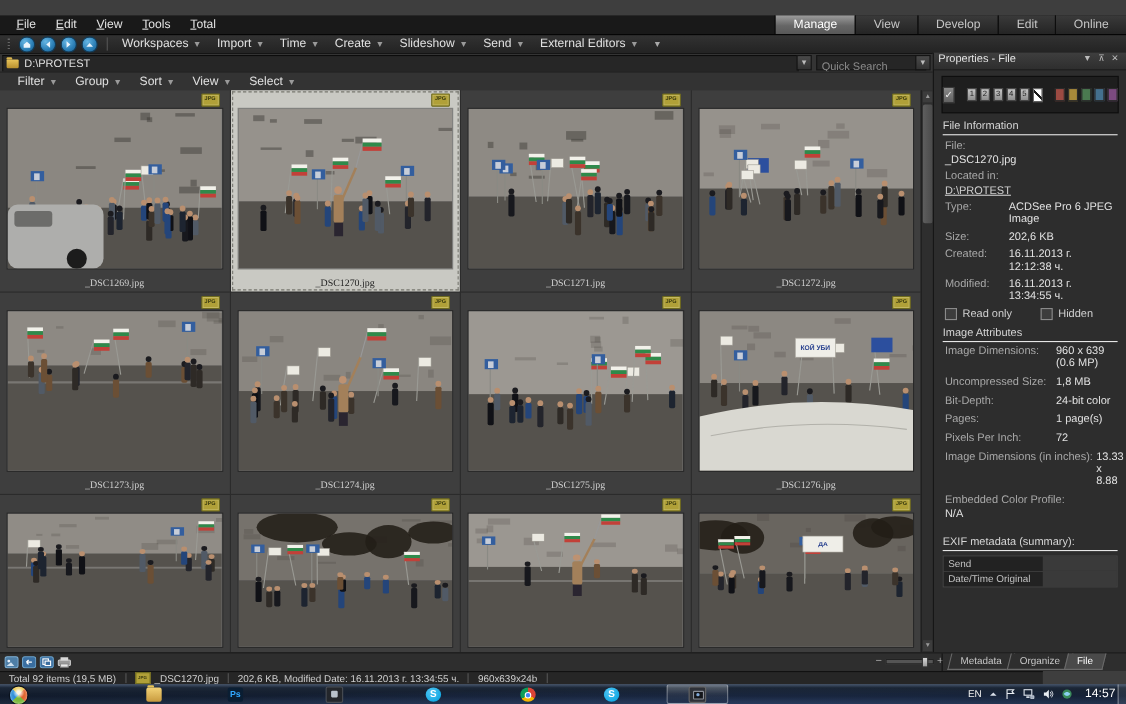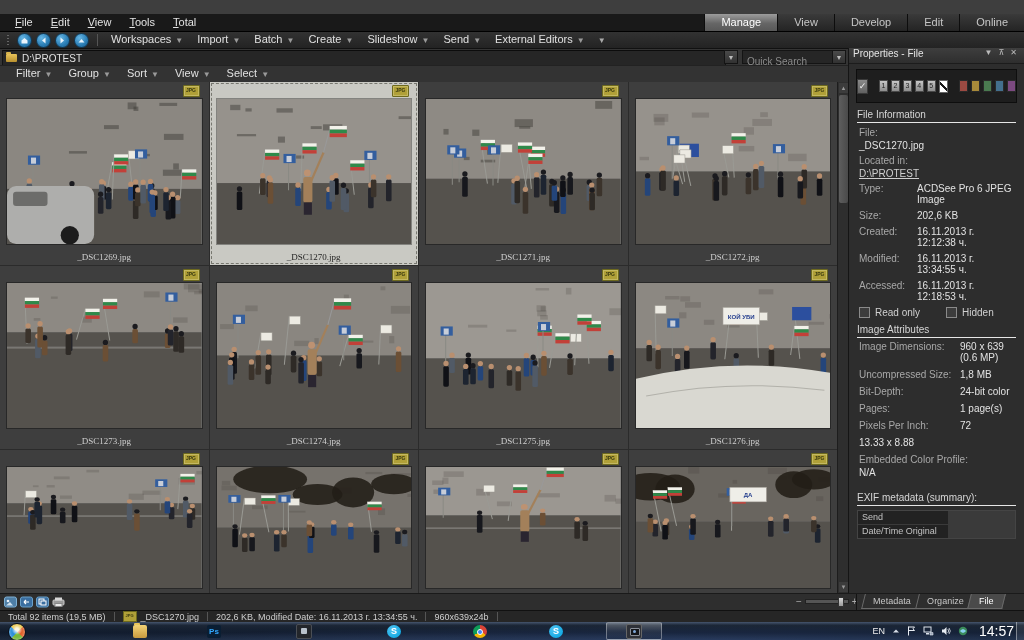--- a/index.html
+++ b/index.html
@@ -136,21 +136,21 @@
   .bic{width:13px;height:12px;border-radius:2px;}
   .zoomctl{position:absolute;left:796px;top:2px;display:flex;align-items:center;gap:3px;color:#aaa;font-size:10px;}
   .ztrack{width:42px;height:3px;background:#555;border:1px solid #222;position:relative;}
   .zthumb{position:absolute;right:4px;top:-3px;width:4px;height:8px;background:linear-gradient(180deg,#d8d8d8,#9a9a9a);border:1px solid #333;}
   .ptabs{position:absolute;left:856px;top:0px;height:16px;display:flex;align-items:flex-start;
     border-left:1px solid #141414;padding-left:6px;}
   .ptab{height:14px;line-height:14px;font-size:9px;color:#c6c6c6;padding:0 9px;background:#2e2e2e;
     border:1px solid #6a6a6a;border-top:none;transform:skewX(-14deg);margin-right:-4px;}
   .ptab span{display:inline-block;transform:skewX(14deg);}
   .ptab.active{background:#4a4a4a;color:#fff;z-index:2;}
-  .statusbar{position:absolute;left:0;top:610px;width:1024px;height:12px;background:#262626;
+  .statusbar{position:absolute;left:0;top:610px;width:948px;height:12px;background:#262626;
     border-top:1px solid #111;display:flex;align-items:center;font-size:9px;color:#cfcfcf;box-sizing:border-box;}
   .st-seg{padding:0 8px;white-space:nowrap;display:flex;align-items:center;gap:4px;}
   .st-div{width:1px;height:9px;background:#555;}
   .mini-jpg{width:12px;height:9px;background:#b0a038;border:1px solid #6e6a1e;font-size:4px;font-weight:bold;
     color:#3a3a10;text-align:center;line-height:8px;}
   
   .taskbar{position:absolute;left:0;top:622px;width:1024px;height:18px;
     background:linear-gradient(180deg,#46566e 0%,#1c2737 18%,#101a2a 60%,#1a2636 100%);overflow:hidden;}
   .taskbar .tblobs{position:absolute;inset:0;opacity:.5;
     background:radial-gradient(ellipse at 70% 120%,rgba(70,100,170,.8),transparent 60%),
@@ -172,21 +172,21 @@
     color:#fff;font-size:9px;font-weight:bold;text-align:center;line-height:13px;}
   .ic-chrome{border-radius:50%;background:conic-gradient(#db4437 0 33%,#f4b400 0 66%,#0f9d58 0 100%);}
   .ic-chrome:before{content:"";position:absolute;left:4px;top:4px;width:6px;height:6px;background:#4285f4;
     border:1px solid #fff;border-radius:50%;box-sizing:border-box;}
   .ic-acdsee{background:#2e3138;border:1px solid #666;}
   .ic-acdsee:before{content:"";position:absolute;left:3px;top:3px;width:8px;height:6px;background:#14161a;
     border:1px solid #8a8f98;border-radius:1px;}
   .ic-acdsee:after{content:"";position:absolute;left:6px;top:5px;width:3px;height:3px;background:#7fa8d8;border-radius:50%;}
   .tray{position:absolute;right:10px;top:0;height:18px;display:flex;align-items:center;gap:7px;color:#eee;font-size:9px;}
   .tray svg{display:block;}
-  .clock{font-size:14px;color:#fff;margin-left:4px;}
+  .clock{font-size:11px;color:#fff;margin-left:4px;}
   .showdesk{position:absolute;right:0;top:0;width:7px;height:18px;background:rgba(255,255,255,.08);
     border-left:1px solid rgba(255,255,255,.4);}
 </style>
 </head>
 <body>
 
 <div id="app">
 
 
   <div class="menubar">
@@ -222,21 +222,21 @@
         </svg>
       </div>
     <div class="navcircle">
       <svg viewBox="0 0 13 13">
           <path d="M3.5 8.5 6.5 5l3 3.5z" fill="#eaf4fc"></path>
         </svg>
       </div>
     <div class="tb-sep"></div>
     <div class="tb-btn"><span>Workspaces</span><span class="arr">▼</span></div>
     <div class="tb-btn"><span>Import</span><span class="arr">▼</span></div>
-    <div class="tb-btn"><span>Batch</span><span class="arr">▼</span></div>
+    <div class="tb-btn"><span>Time</span><span class="arr">▼</span></div>
     <div class="tb-btn"><span>Create</span><span class="arr">▼</span></div>
     <div class="tb-btn"><span>Slideshow</span><span class="arr">▼</span></div>
     <div class="tb-btn"><span>Send</span><span class="arr">▼</span></div>
     <div class="tb-btn"><span>External Editors</span><span class="arr">▼</span></div>
     <div class="tb-overflow">▼</div>
   </div>
 
   <div class="addressrow">
     <div class="addrbox">
       <div class="folder-ic"></div>
@@ -1132,24 +1132,20 @@
         <span class="v">202,6 KB</span>
       </div>
     <div class="prow">
         <span class="l">Created:</span>
         <span class="v">16.11.2013 г. 12:12:38 ч.</span>
       </div>
     <div class="prow">
         <span class="l">Modified:</span>
         <span class="v">16.11.2013 г. 13:34:55 ч.</span>
       </div>
-    <div class="prow">
-        <span class="l">Accessed:</span>
-        <span class="v">16.11.2013 г. 12:18:53 ч.</span>
-      </div>
     <div class="cbrow">
       <div class="cb">
           <span class="box"></span>
           <span>Read only</span>
         </div>
       <div class="cb">
           <span class="box"></span>
           <span>Hidden</span>
         </div>
     </div>
@@ -1169,20 +1165,21 @@
       </div>
     <div class="arow">
         <span class="l">Pages:</span>
         <span class="v">1 page(s)</span>
       </div>
     <div class="arow">
         <span class="l">Pixels Per Inch:</span>
         <span class="v">72</span>
       </div>
     <div class="arow">
+        <span class="l">Image Dimensions (in inches):</span>
         <span class="v">13.33 x 8.88</span>
       </div>
     <div class="pblock">Embedded Color Profile:</div>
     <div class="pval">N/A</div>
 
     <div class="sechead" style="margin-top:14px;">EXIF metadata (summary):</div>
     <div class="exif-tbl">
       <div class="exif-row">
           <div class="exif-l">Send</div>
           <div class="exif-v"></div>

